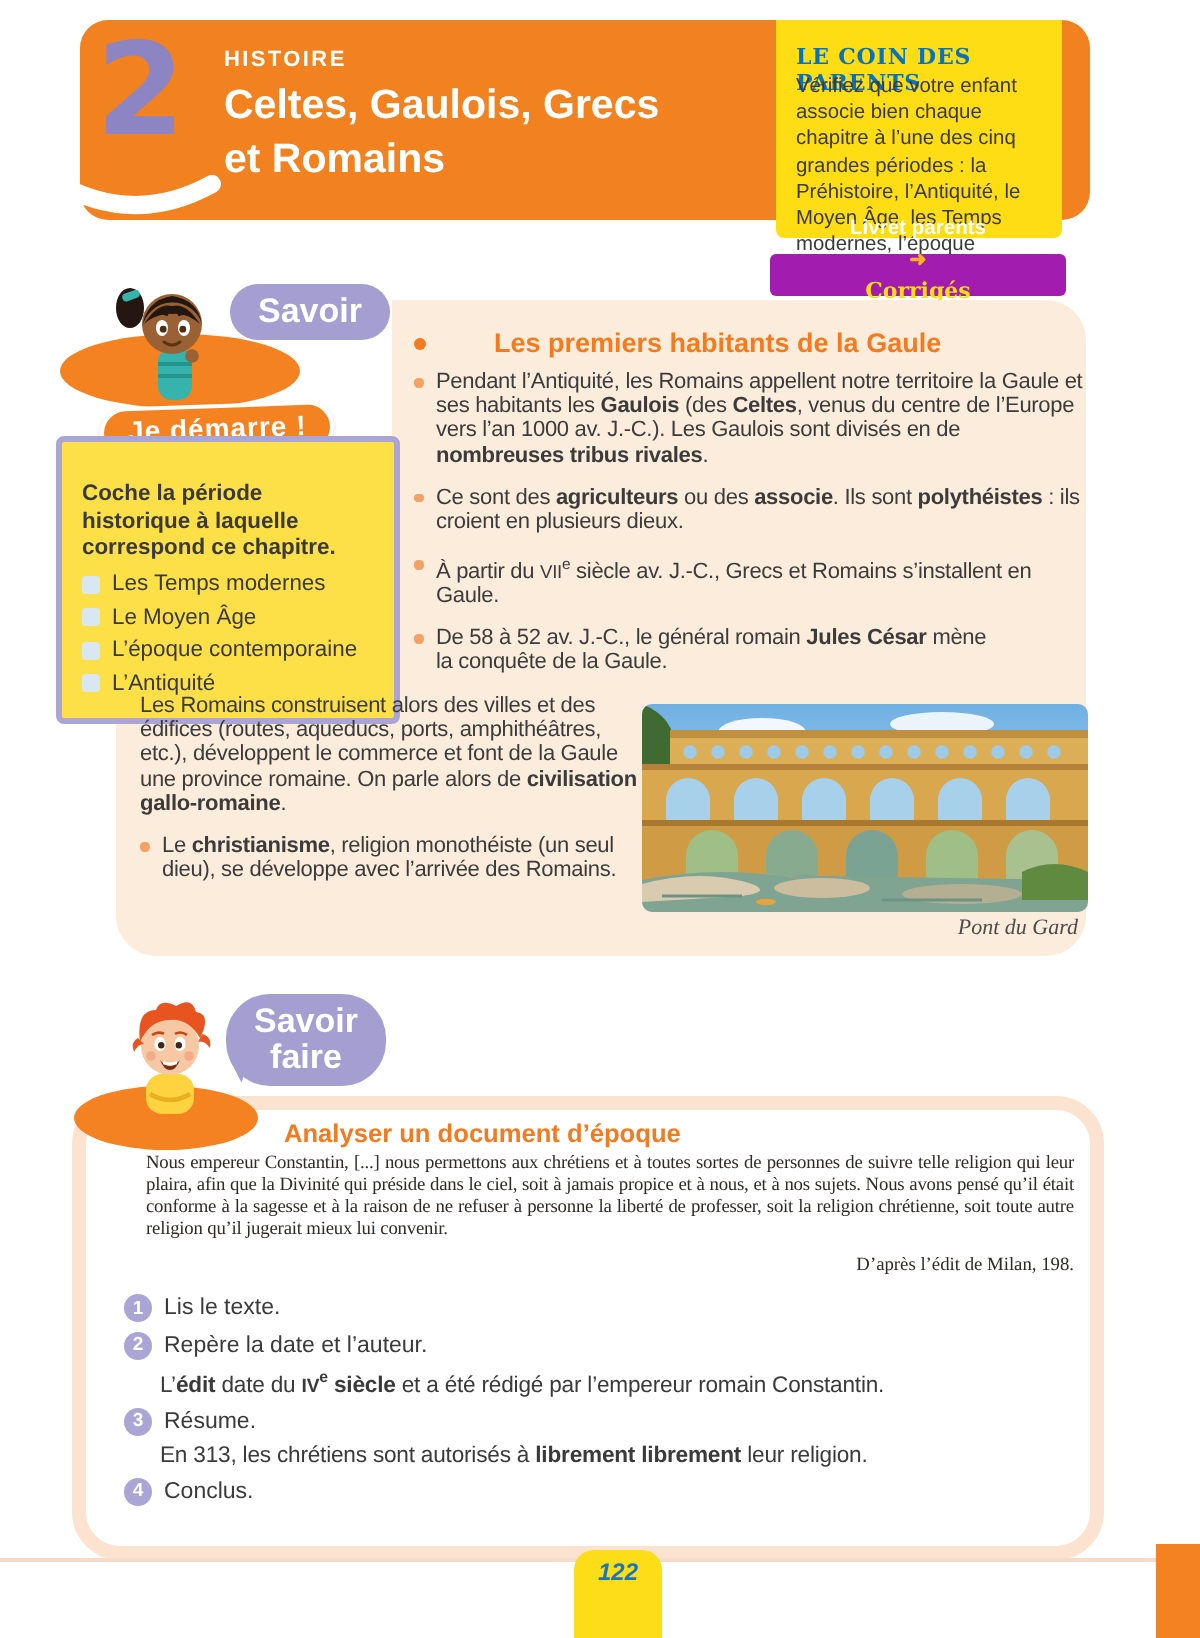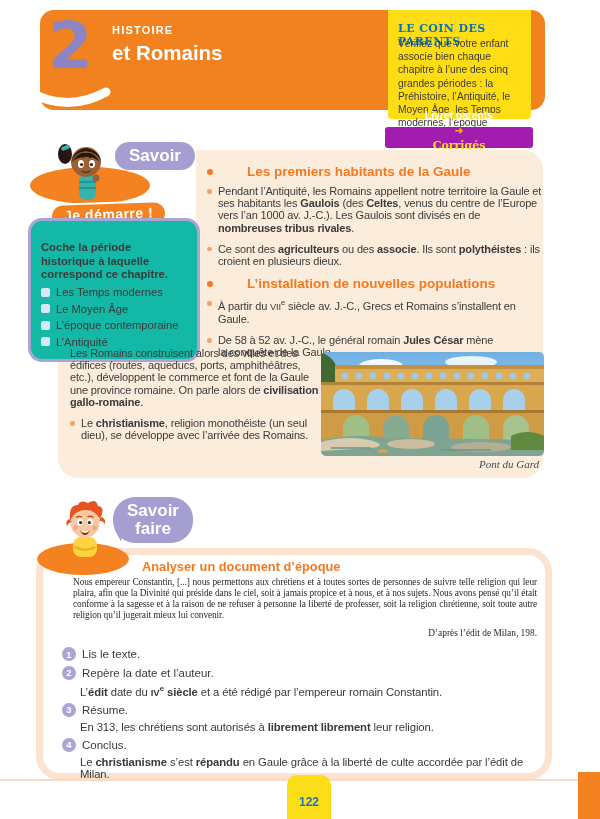--- a/index.html
+++ b/index.html
@@ -39,22 +39,22 @@
   .bubble{background:#a49ed1;color:#fff;font-weight:bold;font-size:17px;text-align:center;
           border-radius:22px;padding:5px 14px;line-height:1.05;}
   .bubble:after{content:"";position:absolute;left:-7px;bottom:4px;width:0;height:0;
           border:9px solid transparent;border-right-color:#a49ed1;transform:rotate(18deg);}
   .bubble1{left:115px;top:142px;}
   .bubble2{left:113px;top:497px;}
 
   .tag{left:50px;top:202px;background:#f58220;color:#fff;font-weight:bold;font-size:14px;
        padding:2px 12px 4px;border-radius:14px;border:2.5px solid #fff;transform:rotate(-2deg);
        box-shadow:0 1px 2px rgba(0,0,0,.15);letter-spacing:.5px;}
-  .purple-box{left:28px;top:218px;width:156px;height:118px;background:#14b8a6;border:3px solid #aba5d6;
-              border-radius:14px;padding:20px 0 0 10px;}
+  .purple-box{left:28px;top:218px;width:156px;height:118px;background:#fde047;border:3px solid #aba5d6;
+              border-radius:4px;padding:20px 0 0 10px;}
   .instruction{font-size:11.2px;font-weight:bold;line-height:13.6px;color:#3a3a3a;width:140px;}
   .opt{display:flex;align-items:center;margin-top:4.5px;font-size:11.2px;color:#3a3a3a;}
   .checkbox{width:9px;height:9px;background:#d9e7f3;border-radius:2px;margin-right:6px;flex:0 0 auto;cursor:pointer;}
 
   .col{left:207px;top:158px;width:336px;}
   .h3{color:#f47a20;font-weight:bold;font-size:13.5px;margin:6px 0 6px;display:flex;align-items:baseline;gap:28px;}
   .dot-big{width:6px;height:6px;border-radius:50%;background:#f47a20;margin-right:6px;flex:0 0 auto;align-self:center;}
   .p{font-size:11px;line-height:12.2px;letter-spacing:-.15px;margin:0 0 9px;position:relative;padding-left:11px;}
   .p .dot-sm{position:absolute;left:0;top:4px;width:4.5px;height:4.5px;border-radius:50%;background:#f4a165;}
   .p.nodot{padding-left:0;}
@@ -78,33 +78,34 @@
   .srow{display:flex;align-items:center;margin-bottom:4.6px;}
   .scircle{width:14px;height:14px;border-radius:50%;background:#aba5d6;color:#fff;font-weight:bold;
            font-size:9.5px;display:flex;align-items:center;justify-content:center;margin-right:6px;flex:0 0 auto;}
   .slabel{font-size:11.5px;font-weight:normal;color:#3a3a3a;}
   .answer{font-size:11.3px;color:#3a3a3a;margin:0 0 4.6px 0;padding-left:18px;letter-spacing:-.1px;}
 
   
   .footer-line{left:0;top:779px;width:600px;height:2px;background:#f7dccb;}
   .page-tab{left:287px;top:775px;width:44px;height:44px;background:#fbde17;border-radius:10px 10px 0 0;
             text-align:center;}
-  .page-num{color:#1d76bd;font-weight:bold;font-size:12px;margin-top:20px;}
+  .page-num{color:#1d76bd;font-weight:bold;font-size:12px;margin-top:4px;font-style:italic;}
   .edge-tab{left:578px;top:772px;width:22px;height:47px;background:#f58220;}
 </style>
 </head>
 <body>
 
 <div class="abs header-box"></div>
 <div class="abs num2">2</div>
 <svg class="abs swoosh" width="92" height="28">
   <path d="M6 6 Q46 30 86 8" stroke="#ffffff" stroke-width="9" fill="none" stroke-linecap="round"></path>
 </svg>
 <div class="abs subject">HISTOIRE</div>
 <div class="abs title">
+  <div>Celtes, Gaulois, Grecs</div>
   <div>et Romains</div>
 </div>
 
 <div class="abs parents-box"></div>
 <div class="abs parents-title">LE COIN DES PARENTS</div>
 <div class="abs parents-body">Vérifiez que votre enfant associe bien chaque chapitre à l’une des cinq grandes périodes : la Préhistoire, l’Antiquité, le Moyen Âge, les Temps modernes, l’époque contemporaine.</div>
 <div class="abs banner">
   <span>Livret parents</span>
   <span class="arr">➜</span>
   <span class="hl">Corrigés</span>
@@ -161,24 +162,20 @@
     <span class="dot-big"></span>
     <span>Les premiers habitants de la Gaule</span>
   </div>
   <div class="p">
     <span class="dot-sm"></span>
     <span>Pendant l’Antiquité, les Romains appellent notre territoire la Gaule et ses habitants les <b>Gaulois</b> (des <b>Celtes</b>, venus du centre de l’Europe vers l’an 1000 av. J.-C.). Les Gaulois sont divisés en de <b>nombreuses tribus rivales</b>.</span>
   </div>
   <div class="p">
     <span class="dot-sm"></span>
     <span>Ce sont des <b>agriculteurs</b> ou des <b>associe</b>. Ils sont <b>polythéistes</b> : ils croient en plusieurs dieux.</span>
-  </div>
-  <div class="h3">
-    <span class="dot-big"></span>
-    <span>L’installation de nouvelles populations</span>
   </div>
   <div class="p">
     <span class="dot-sm"></span>
     <span>À partir du <span class="sc">VII</span><sup>e</sup> siècle av. J.-C., Grecs et Romains s’installent en Gaule.</span>
   </div>
   <div class="p">
     <span class="dot-sm"></span>
     <span>De 58 à 52 av. J.-C., le général romain <b>Jules César</b> mène<br>la conquête de la Gaule.</span>
   </div>
 </div>
@@ -300,20 +297,19 @@
   <div class="answer">L’<b>édit</b> date du <b><span class="sc">IV</span><sup>e</sup> siècle</b> et a été rédigé par l’empereur romain Constantin.</div>
   <div class="srow">
     <span class="scircle">3</span>
     <span class="slabel">Résume.</span>
   </div>
   <div class="answer">En 313, les chrétiens sont autorisés à <b>librement librement</b> leur religion.</div>
   <div class="srow">
     <span class="scircle">4</span>
     <span class="slabel">Conclus.</span>
   </div>
-  <div class="answer">Le <b>christianisme</b> s’est <b>répandu</b> en Gaule grâce à la liberté de culte accordée par l’édit de Milan.</div>
 </div>
 
 <div class="abs footer-line"></div>
 <div class="abs page-tab">
   <div class="page-num">122</div>
 </div>
 <div class="abs edge-tab"></div>
 
 </body></html>

